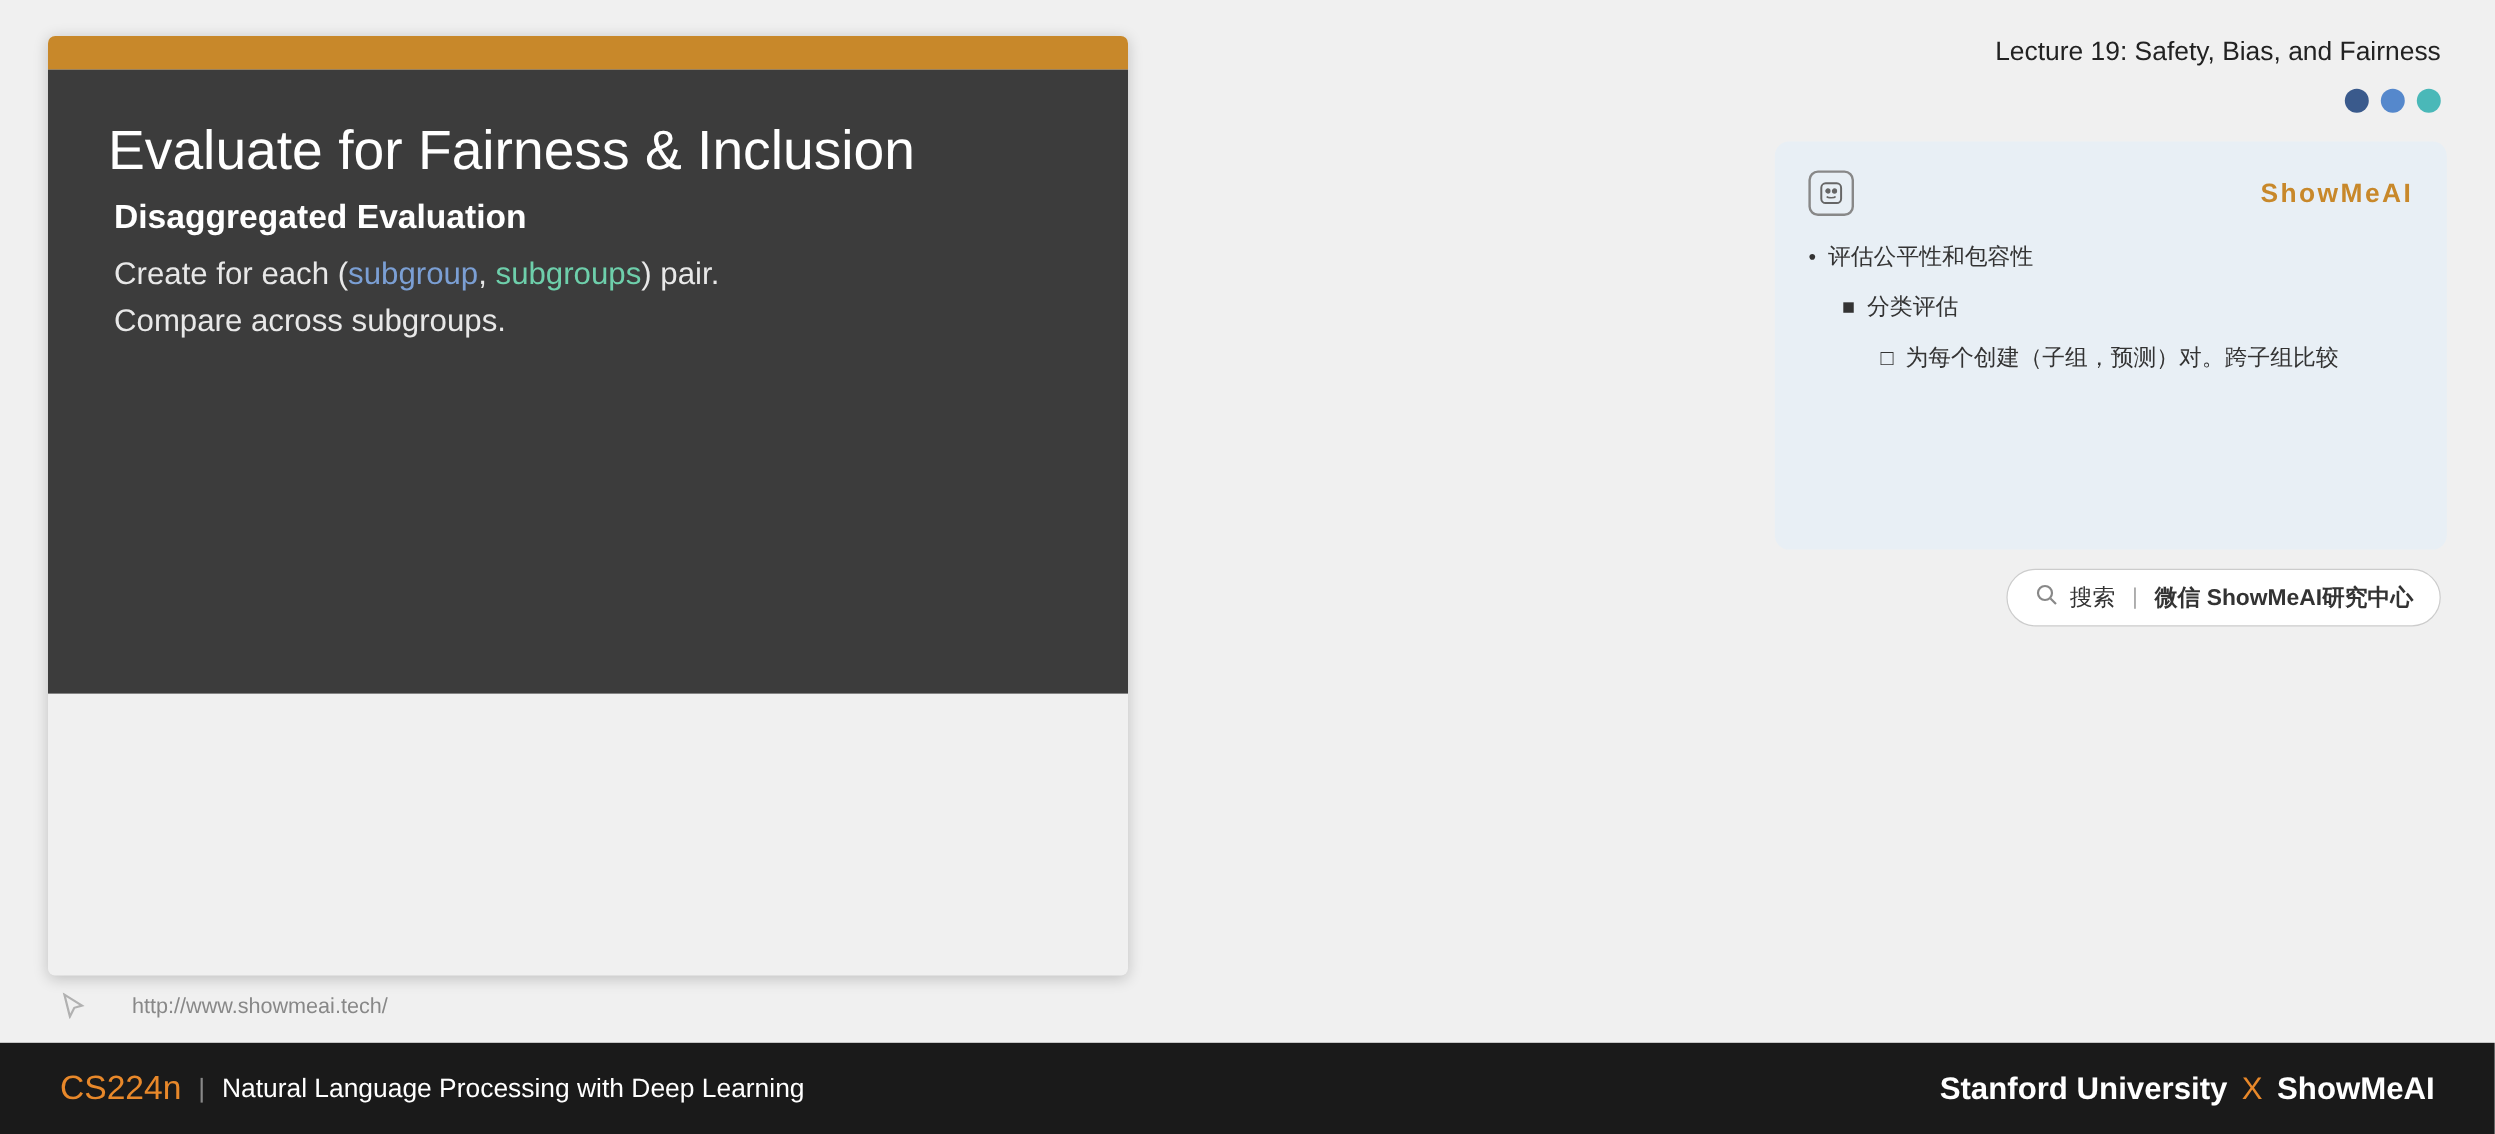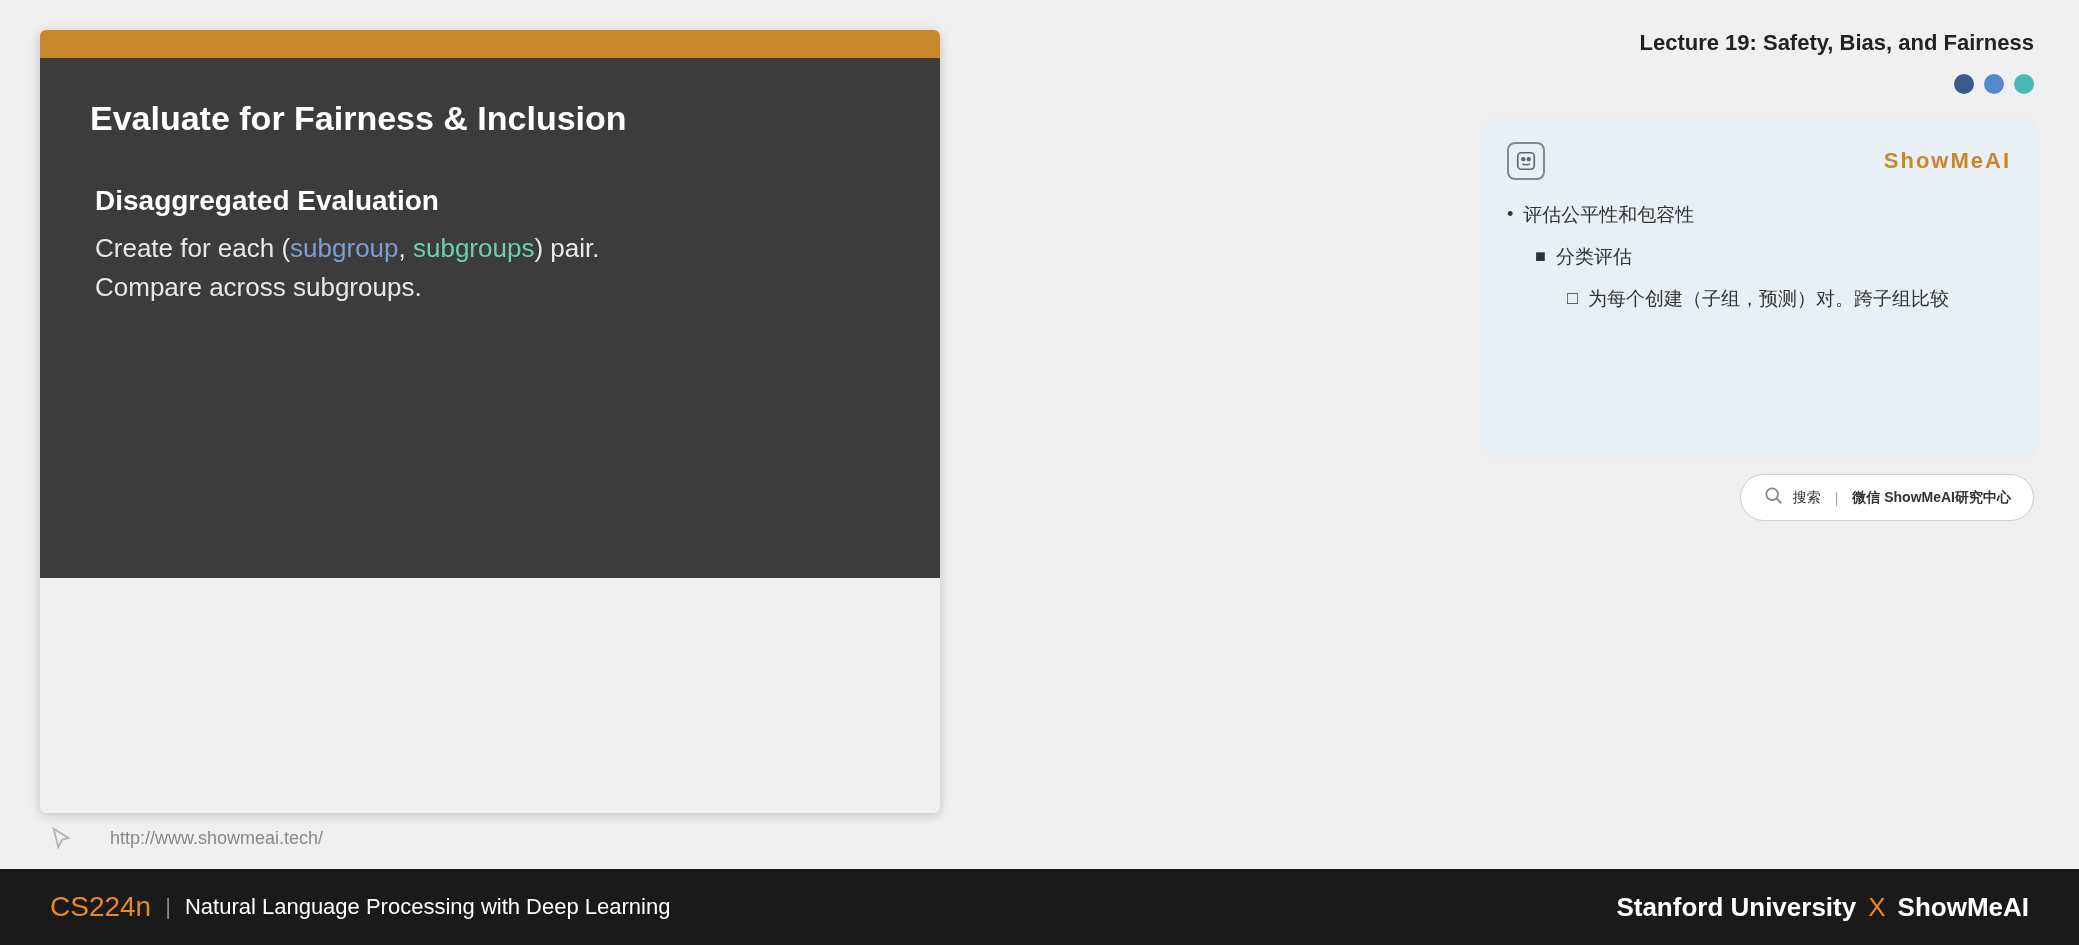--- a/index.html
+++ b/index.html
@@ -44,23 +44,23 @@
 
     .slide-body {
       background: #3c3c3c;
       padding: 40px 50px 60px 50px;
       flex: 1;
       min-height: 520px;
     }
 
     .slide-title {
       color: #ffffff;
-      font-size: 34px;
-      font-weight: 700;
-      margin-bottom: 46px;
+      font-size: 46px;
+      font-weight: 400;
+      margin-bottom: 12px;
       line-height: 1.2;
     }
 
     .slide-subtitle {
       color: #ffffff;
       font-size: 28px;
       font-weight: 700;
       margin-bottom: 12px;
       padding-left: 5px;
     }
@@ -98,21 +98,21 @@
     
     .right-panel {
       flex: 1;
       display: flex;
       flex-direction: column;
       align-items: flex-end;
     }
 
     .lecture-title {
       font-size: 22px;
-      font-weight: 700;
+      font-weight: 400;
       color: #222;
       text-align: right;
       margin-bottom: 18px;
       padding-right: 5px;
     }
 
     .dots-row {
       display: flex;
       gap: 10px;
       margin-bottom: 24px;
@@ -207,21 +207,21 @@
     }
 
     .search-bar {
       border: 1.5px solid #ccc;
       border-radius: 24px;
       padding: 10px 22px;
       display: flex;
       align-items: center;
       gap: 10px;
       background: #fff;
-      font-size: 14px;
+      font-size: 19px;
       color: #333;
     }
 
     .search-icon-svg {
       color: #888;
       font-size: 20px;
     }
 
     .search-divider {
       color: #aaa;

